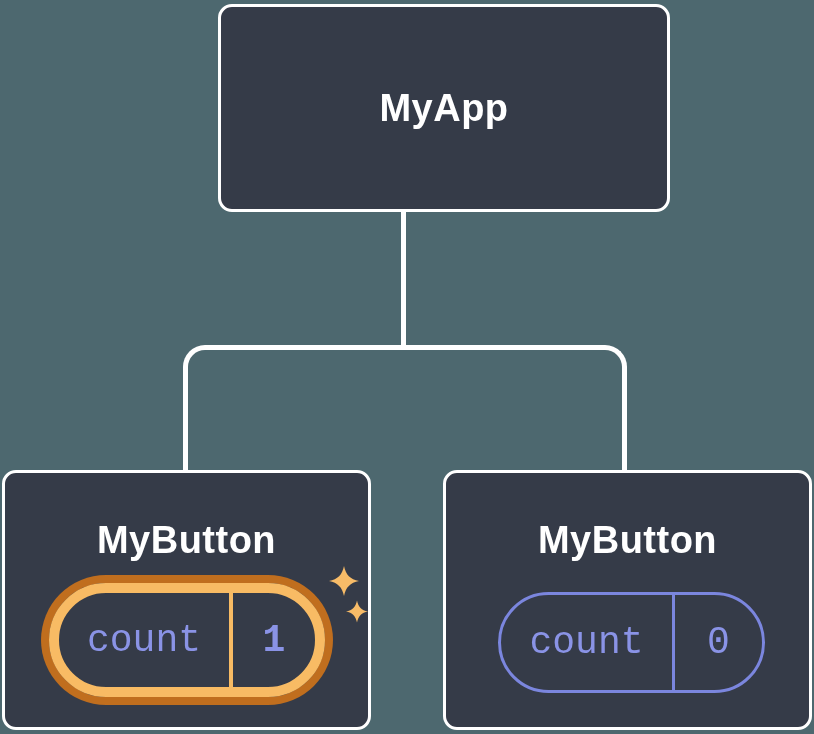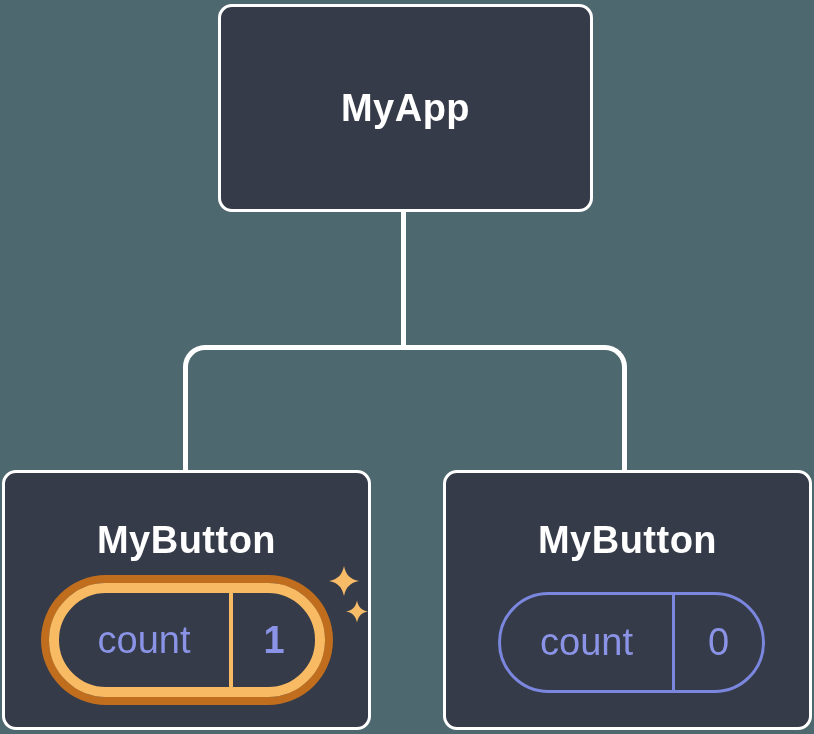--- a/index.html
+++ b/index.html
@@ -46,21 +46,21 @@
   }
   
   .node {
     position: absolute;
     background: var(--node-fill);
     border: 3px solid var(--node-border);
     border-radius: 14px;
   }
   .node-root {
     left: 218px; top: 4px;
-    width: 375px; height: 208px;
+    width: 452px; height: 208px;
     display: flex; align-items: center; justify-content: center;
   }
   .node-root .node-title { position: static; }
   .node-child-left  { left: 2px;   top: 470px; width: 369px; height: 260px; }
   .node-child-right { left: 443px; top: 470px; width: 369px; height: 260px; }
   .node-title {
     position: absolute;
     left: 0; right: 0; top: 46px;
     text-align: center;
     font-size: 38px;
@@ -68,20 +68,21 @@
     letter-spacing: 0.5px;
     color: var(--title-text);
   }
   
   .pill {
     position: absolute;
     display: flex;
     align-items: stretch;
     border-radius: 999px;
     overflow: hidden;
+    font-family: Liberation Mono, monospace;
   }
   .pill-highlighted {
     left: 44px; top: 110px;
     width: 276px; height: 114px;
     border: 10px solid var(--highlight-inner);
     box-shadow: 0 0 0 8px var(--highlight-outer);
   }
   .pill-plain {
     left: 52px; top: 119px;
     width: 267px; height: 101px;

